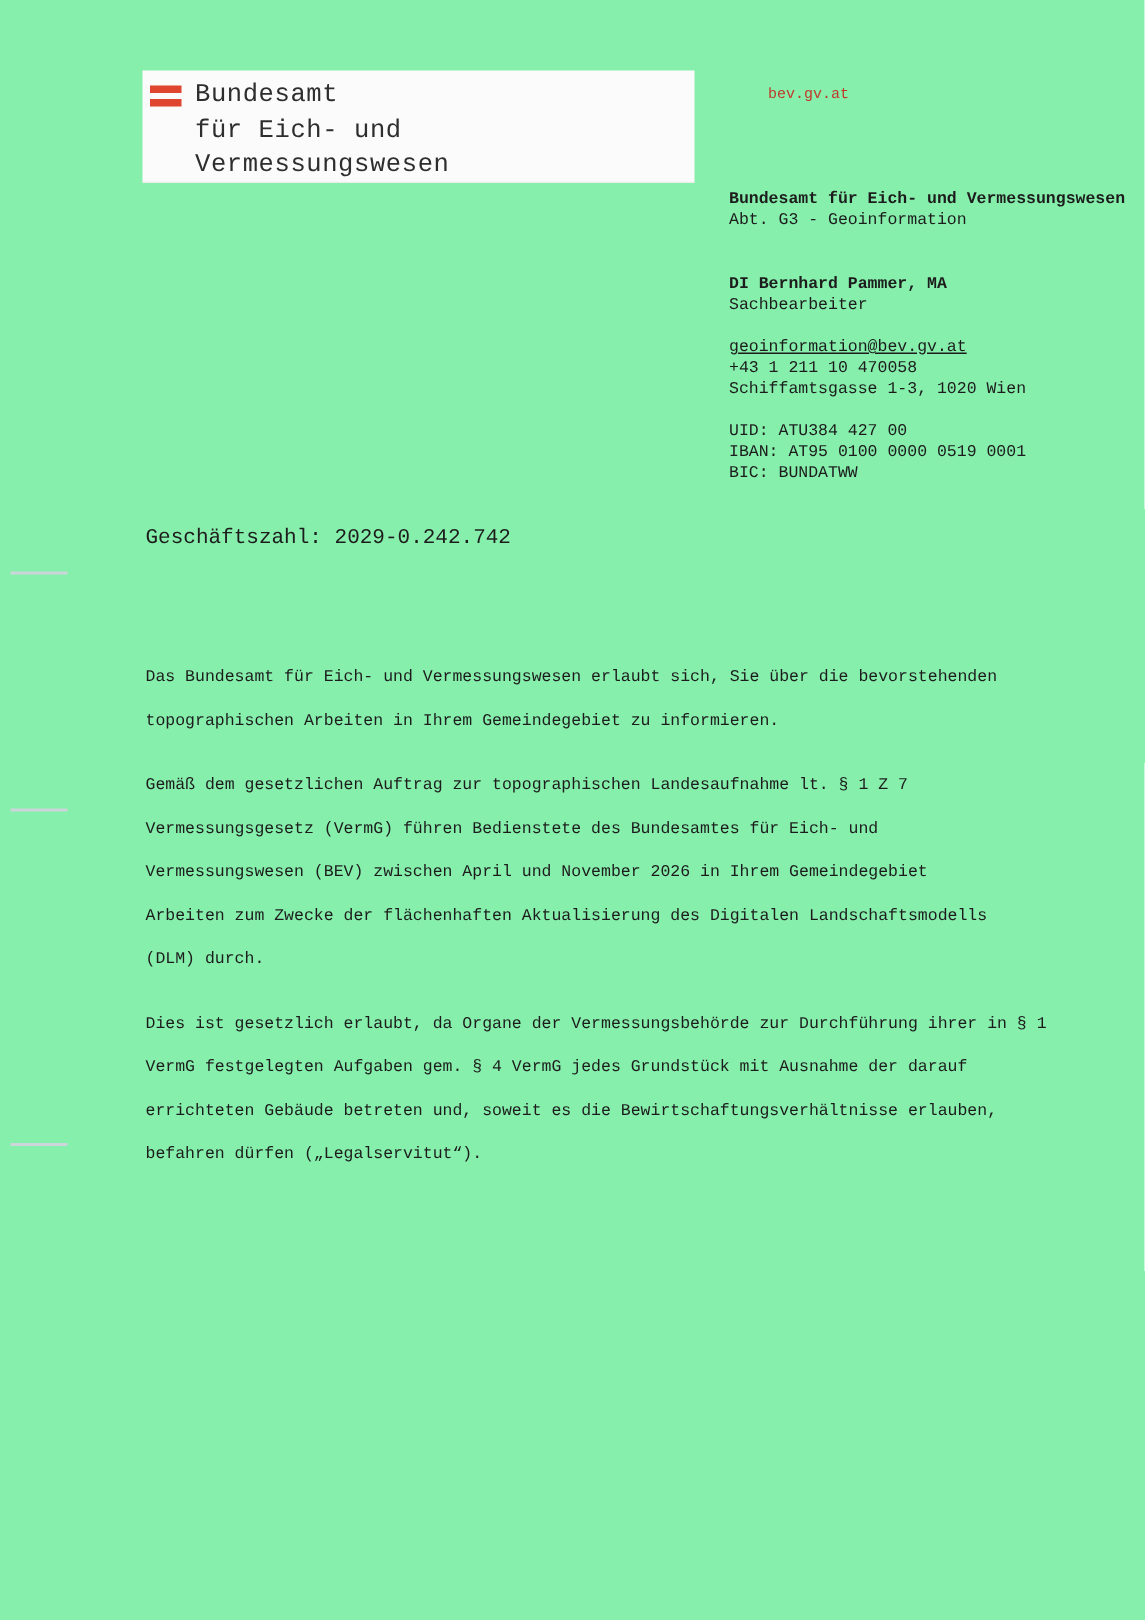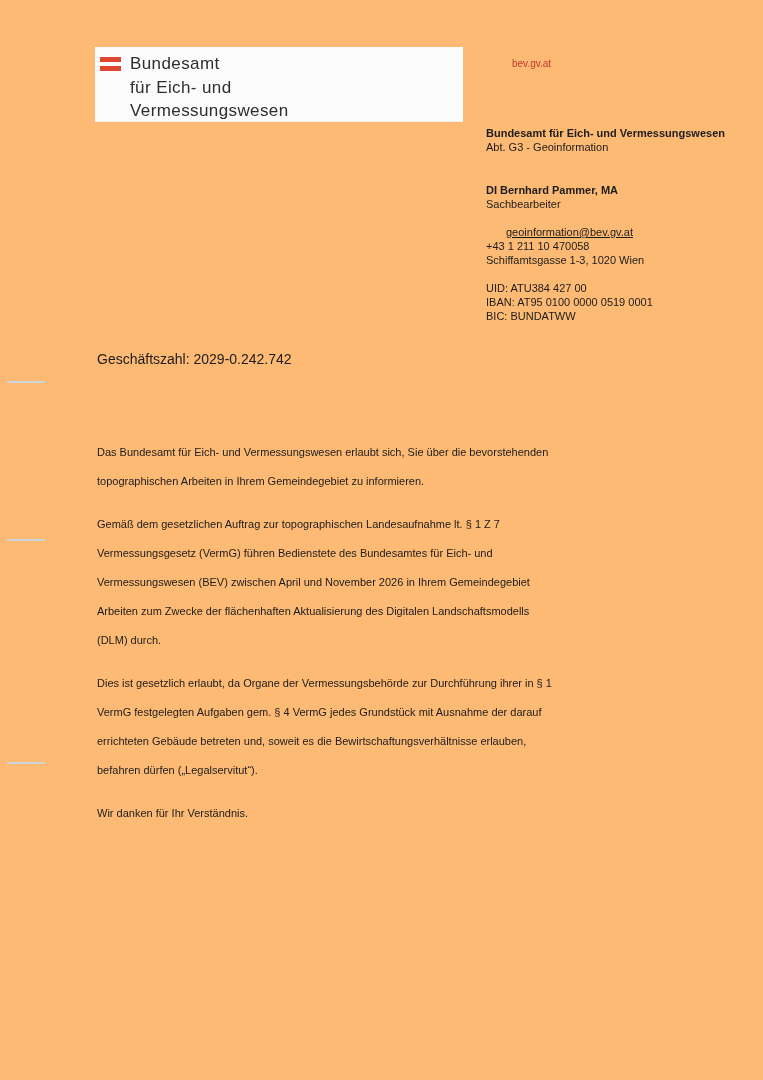--- a/index.html
+++ b/index.html
@@ -5,22 +5,22 @@
 <style>
   html, body {
     margin: 0;
     padding: 0;
     background: #ffffff;
   }
   .page {
     position: relative;
     width: 763px;
     height: 1080px;
-    background: #fdba74;
-    font-family: Liberation Sans, sans-serif;
+    background: #86efac;
+    font-family: Liberation Mono, monospace;
     color: #1c1c1c;
     overflow: hidden;
   }
 
   
   .logo-block {
     position: absolute;
     left: 95px;
     top: 47px;
     width: 368px;
@@ -78,21 +78,20 @@
   .contact-group { position: absolute; left: 0; }
   .g1 { top: 126px; }
   .g2 { top: 183px; }
   .g3 { top: 225px; }
   .g4 { top: 281px; }
   .contact .bold { font-weight: bold; }
   .contact .email {
     text-decoration: underline;
     color: #1c1c1c;
     cursor: pointer;
-    margin-left: 20px;
   }
   .contact div { white-space: nowrap; }
 
   
   .fold-mark {
     position: absolute;
     left: 7px;
     width: 38px;
     height: 2px;
     background: #ccd5da;
@@ -181,16 +180,15 @@
 topographischen Arbeiten in Ihrem Gemeindegebiet zu informieren.</p>
     <p>Gemäß dem gesetzlichen Auftrag zur topographischen Landesaufnahme lt. § 1 Z 7
 Vermessungsgesetz (VermG) führen Bedienstete des Bundesamtes für Eich- und
 Vermessungswesen (BEV) zwischen April und November 2026 in Ihrem Gemeindegebiet
 Arbeiten zum Zwecke der flächenhaften Aktualisierung des Digitalen Landschaftsmodells
 (DLM) durch.</p>
     <p>Dies ist gesetzlich erlaubt, da Organe der Vermessungsbehörde zur Durchführung ihrer in § 1
 VermG festgelegten Aufgaben gem. § 4 VermG jedes Grundstück mit Ausnahme der darauf
 errichteten Gebäude betreten und, soweit es die Bewirtschaftungsverhältnisse erlauben,
 befahren dürfen („Legalservitut“).</p>
-    <p>Wir danken für Ihr Verständnis.</p>
   </div>
 
 </div>
 
 </body></html>

